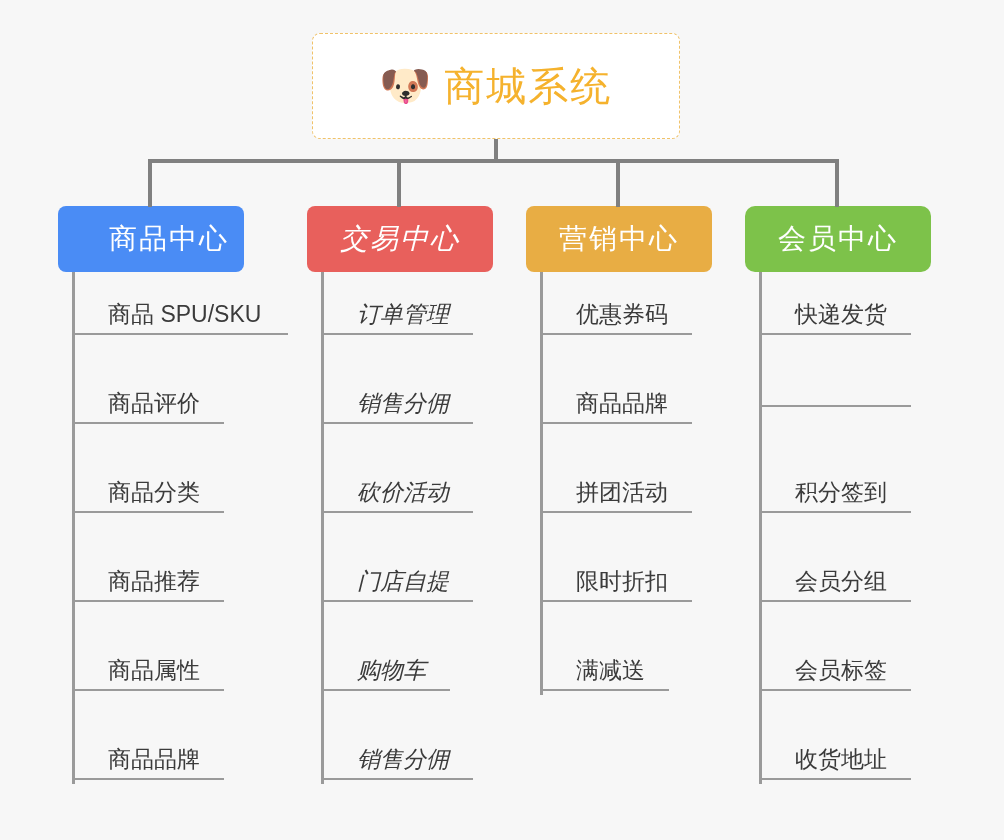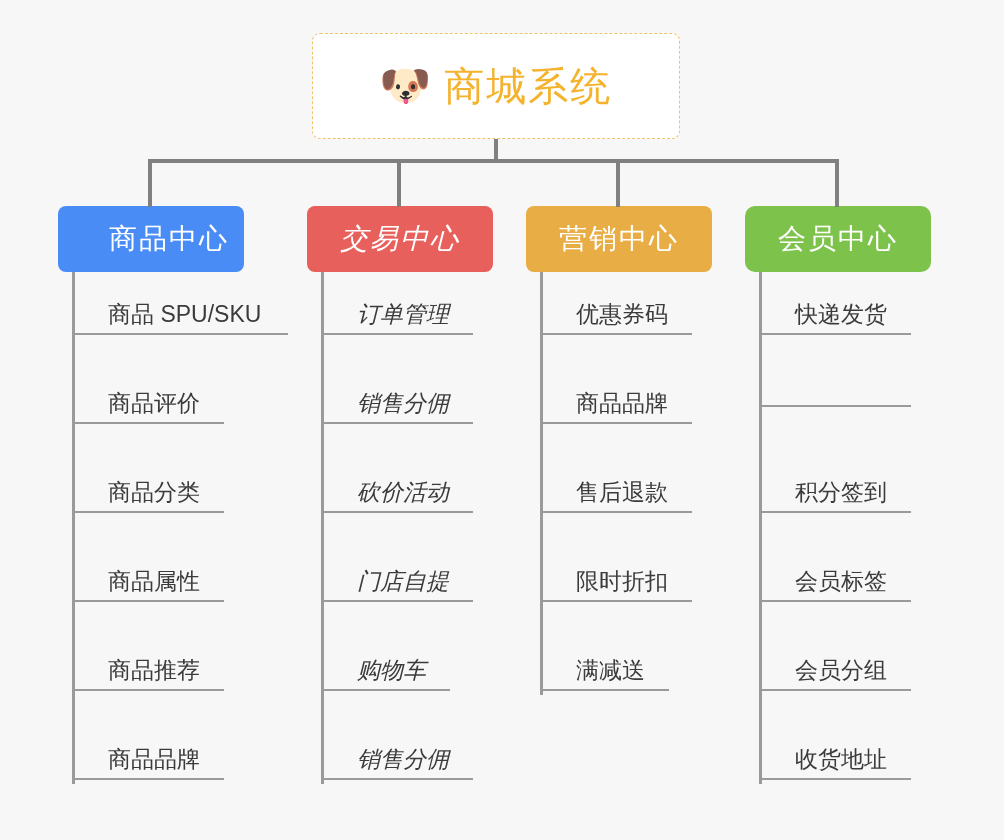--- a/index.html
+++ b/index.html
@@ -151,25 +151,25 @@
           </div>
           <div class="leaf">
             <div class="leaf-label">商品评价</div>
             <div class="leaf-rule" style="width: 152px;"></div>
           </div>
           <div class="leaf">
             <div class="leaf-label">商品分类</div>
             <div class="leaf-rule" style="width: 152px;"></div>
           </div>
           <div class="leaf">
+            <div class="leaf-label">商品推荐</div>
+            <div class="leaf-rule" style="width: 152px;"></div>
+          </div>
+          <div class="leaf">
             <div class="leaf-label">商品属性</div>
-            <div class="leaf-rule" style="width: 152px;"></div>
-          </div>
-          <div class="leaf">
-            <div class="leaf-label">商品推荐</div>
             <div class="leaf-rule" style="width: 152px;"></div>
           </div>
           <div class="leaf">
             <div class="leaf-label">商品品牌</div>
             <div class="leaf-rule" style="width: 152px;"></div>
           </div>
         </div>
       </div>
       <div class="column" style="left: 307px; width: 186px; font-style: italic;">
         <div class="cat-header" style="background: rgb(232, 96, 92); width: 186px;">
@@ -211,21 +211,21 @@
           <div class="trunk"></div>
           <div class="leaf">
             <div class="leaf-label">优惠券码</div>
             <div class="leaf-rule" style="width: 152px;"></div>
           </div>
           <div class="leaf">
             <div class="leaf-label">商品品牌</div>
             <div class="leaf-rule" style="width: 152px;"></div>
           </div>
           <div class="leaf">
-            <div class="leaf-label">售后退款</div>
+            <div class="leaf-label">拼团活动</div>
             <div class="leaf-rule" style="width: 152px;"></div>
           </div>
           <div class="leaf">
             <div class="leaf-label">限时折扣</div>
             <div class="leaf-rule" style="width: 152px;"></div>
           </div>
           <div class="leaf">
             <div class="leaf-label">满减送</div>
             <div class="leaf-rule" style="width: 129px;"></div>
           </div>
@@ -242,25 +242,25 @@
             <div class="leaf-rule" style="width: 152px;"></div>
           </div>
           <div class="leaf">
             <div class="leaf-rule" style="width: 152px;"></div>
           </div>
           <div class="leaf">
             <div class="leaf-label">积分签到</div>
             <div class="leaf-rule" style="width: 152px;"></div>
           </div>
           <div class="leaf">
+            <div class="leaf-label">会员分组</div>
+            <div class="leaf-rule" style="width: 152px;"></div>
+          </div>
+          <div class="leaf">
             <div class="leaf-label">会员标签</div>
-            <div class="leaf-rule" style="width: 152px;"></div>
-          </div>
-          <div class="leaf">
-            <div class="leaf-label">会员分组</div>
             <div class="leaf-rule" style="width: 152px;"></div>
           </div>
           <div class="leaf">
             <div class="leaf-label">收货地址</div>
             <div class="leaf-rule" style="width: 152px;"></div>
           </div>
         </div>
       </div>
     </div>
 

